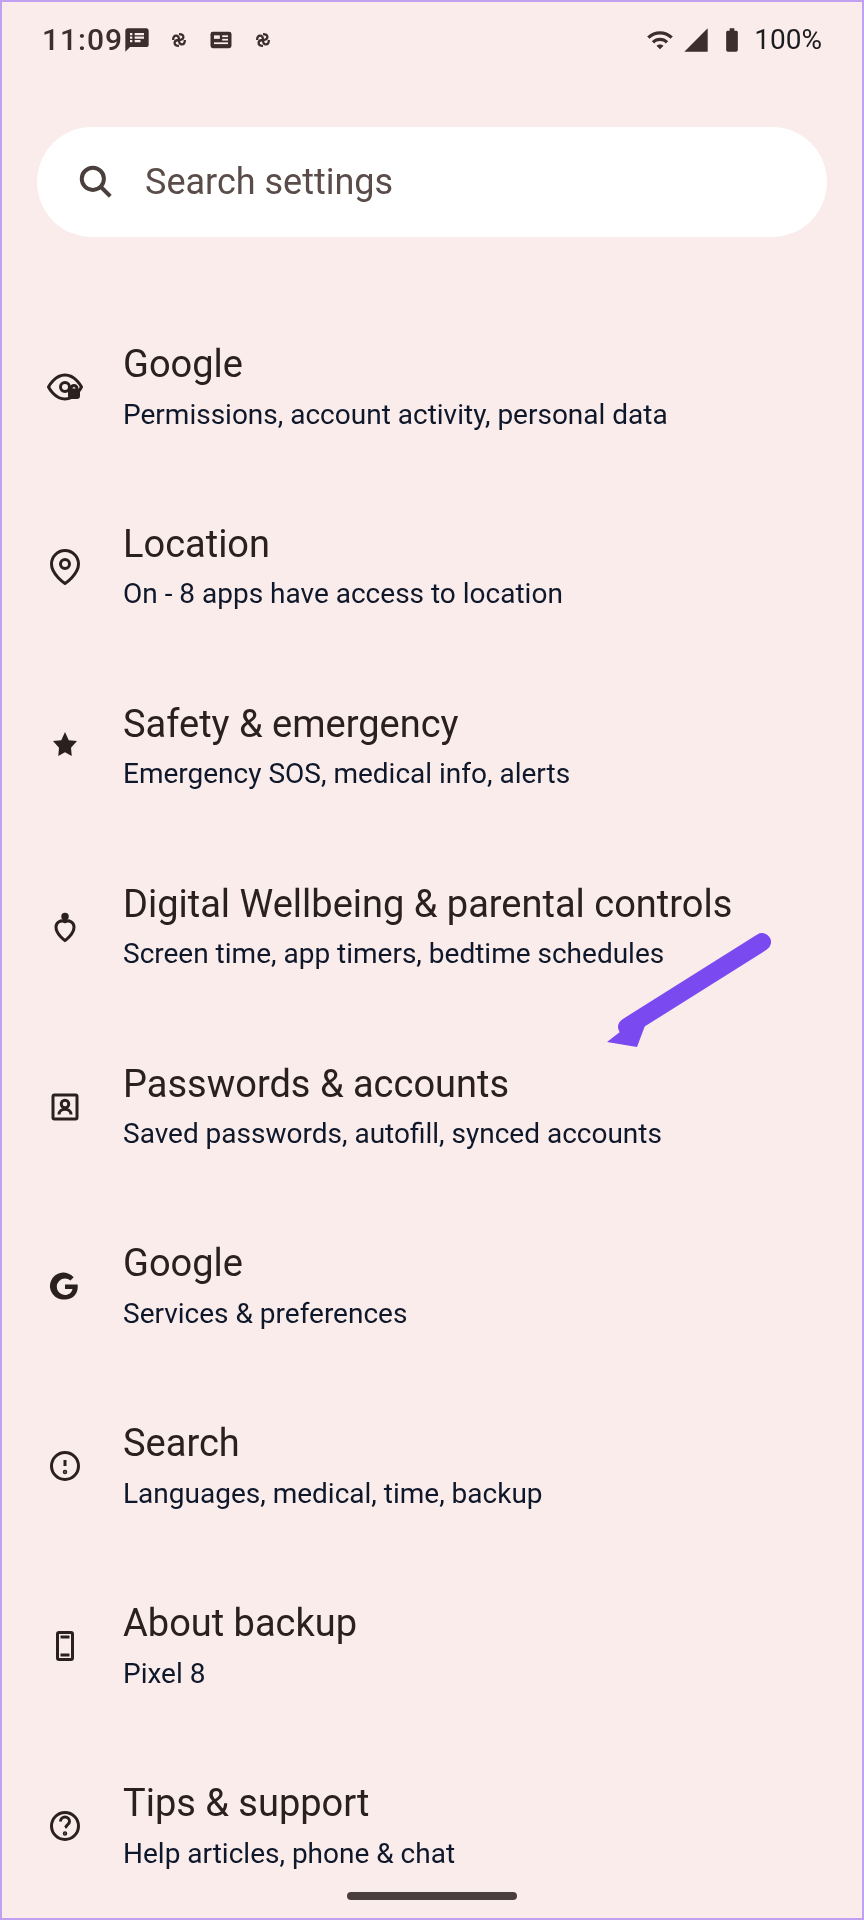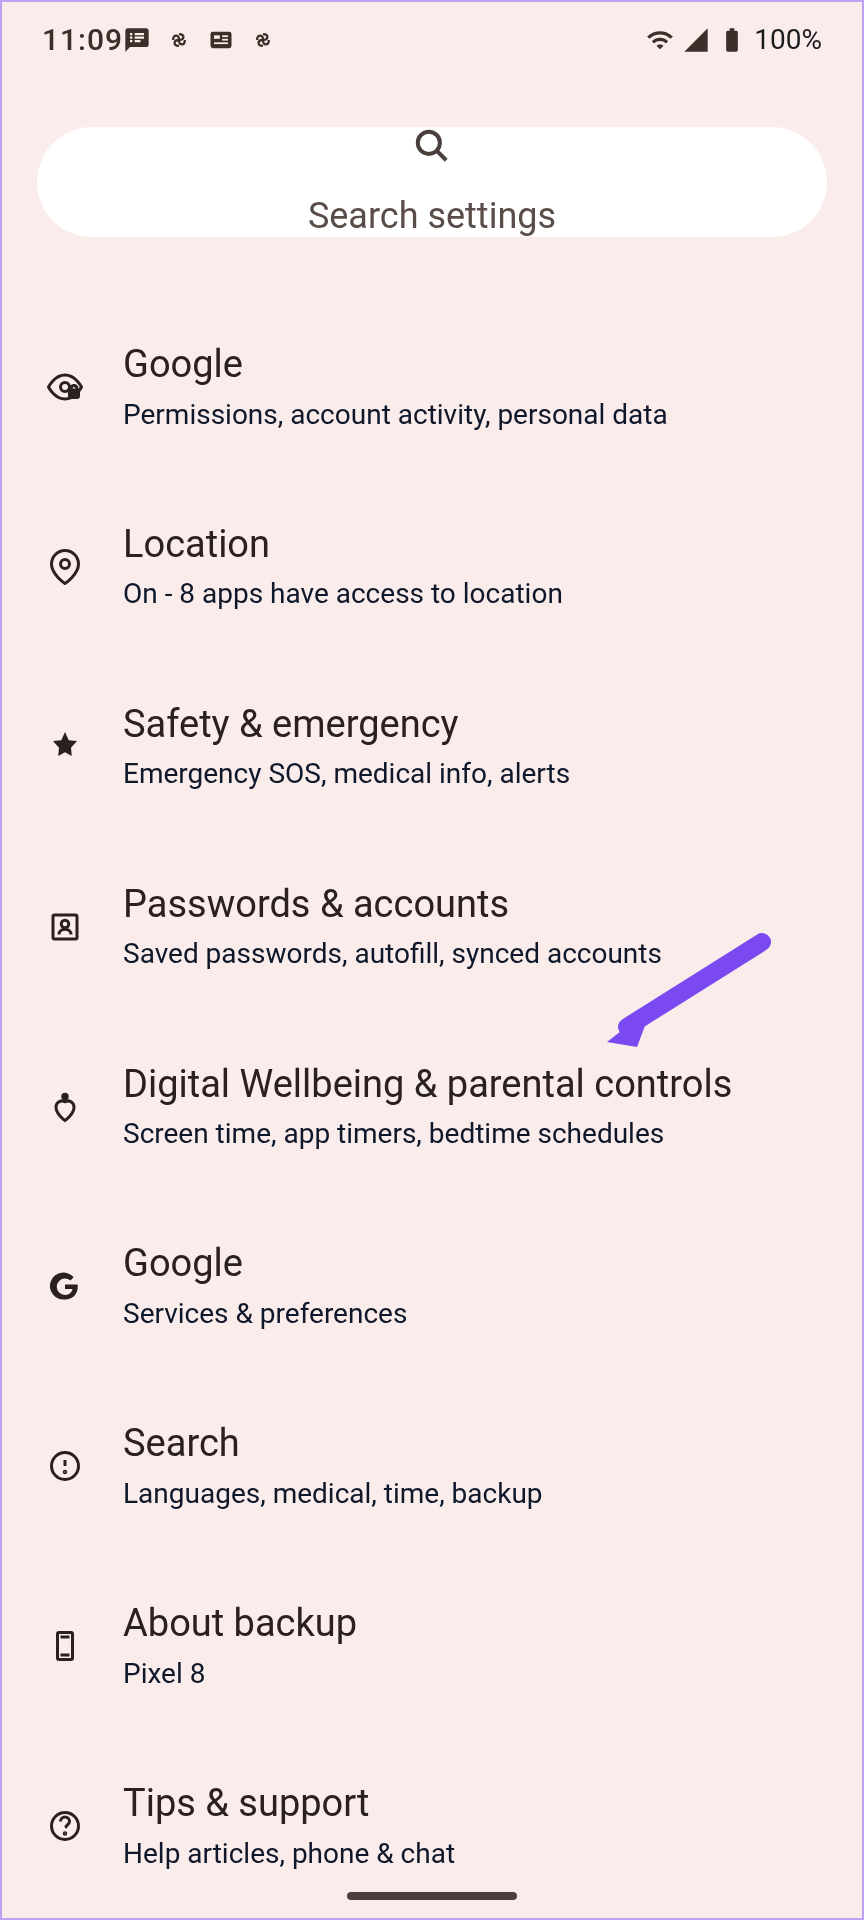--- a/index.html
+++ b/index.html
@@ -52,21 +52,20 @@
     }
     .search-bar {
       margin: 50px 35px 30px;
       background: #fff;
       border-radius: 60px;
       height: 110px;
       display: flex;
       align-items: center;
       padding: 0 40px;
       gap: 30px;
-      flex-direction: column;
     }
     .search-icon-svg {
       width: 38px;
       height: 38px;
       color: #4a3f3c;
     }
     .search-placeholder {
       font-size: 36px;
       color: #5a4d49;
       font-weight: 400;
@@ -213,41 +212,41 @@
     </div>
     <div class="item-text">
       <div class="item-title">Safety &amp; emergency</div>
       <div class="item-subtitle">Emergency SOS, medical info, alerts</div>
     </div>
   </div>
 
   <div class="setting-item">
     <div class="item-icon">
       <svg viewBox="0 0 24 24" fill="none" stroke="currentColor" stroke-width="2">
+          <circle cx="12" cy="5" r="1.5" fill="currentColor"></circle>
+          <path d="M12 21s-6-4-6-9a4 4 0 016-3.5A4 4 0 0118 12c0 5-6 9-6 9z"></path>
+        </svg>
+    </div>
+    <div class="item-text">
+      <div class="item-title">Digital Wellbeing &amp; parental controls</div>
+      <div class="item-subtitle">Screen time, app timers, bedtime schedules</div>
+    </div>
+  </div>
+
+  <div class="setting-item">
+    <div class="item-icon">
+      <svg viewBox="0 0 24 24" fill="none" stroke="currentColor" stroke-width="2">
           <rect x="4" y="4" width="16" height="16" rx="1"></rect>
           <circle cx="12" cy="10" r="2.5"></circle>
           <path d="M8 17c0-2 1.8-3.5 4-3.5s4 1.5 4 3.5"></path>
         </svg>
     </div>
     <div class="item-text">
       <div class="item-title">Passwords &amp; accounts</div>
       <div class="item-subtitle">Saved passwords, autofill, synced accounts</div>
-    </div>
-  </div>
-
-  <div class="setting-item">
-    <div class="item-icon">
-      <svg viewBox="0 0 24 24" fill="none" stroke="currentColor" stroke-width="2">
-          <circle cx="12" cy="5" r="1.5" fill="currentColor"></circle>
-          <path d="M12 21s-6-4-6-9a4 4 0 016-3.5A4 4 0 0118 12c0 5-6 9-6 9z"></path>
-        </svg>
-    </div>
-    <div class="item-text">
-      <div class="item-title">Digital Wellbeing &amp; parental controls</div>
-      <div class="item-subtitle">Screen time, app timers, bedtime schedules</div>
     </div>
   </div>
 
   <div class="setting-item">
     <div class="item-icon">
       <svg viewBox="0 0 24 24" fill="currentColor">
           <path d="M12 11v3h5c-.5 2.5-2.5 4-5 4a5.5 5.5 0 110-11c1.4 0 2.7.5 3.6 1.4l2.2-2.2A9 9 0 1012 21c5 0 8.5-3.5 8.5-8.5 0-.5 0-1-.1-1.5H12z"></path>
         </svg>
     </div>
     <div class="item-text">

